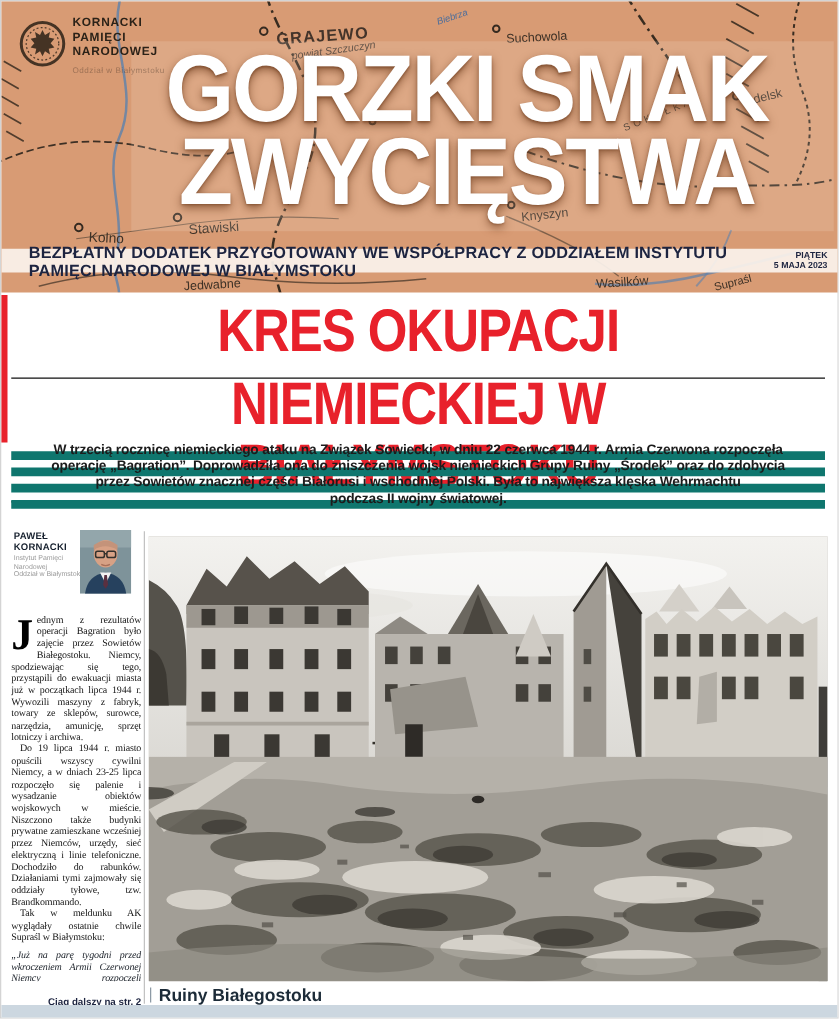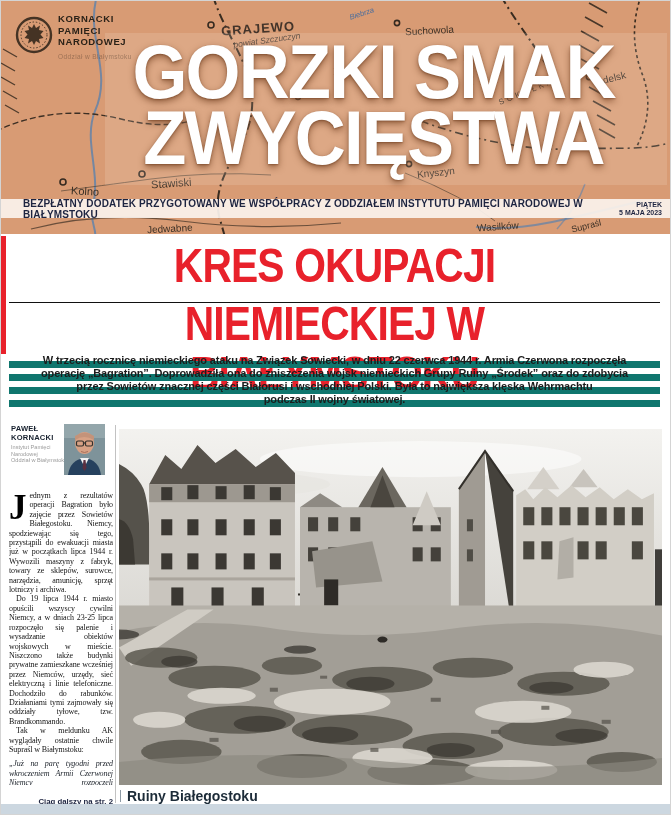--- a/index.html
+++ b/index.html
@@ -23,21 +23,21 @@
     font-size:76px;line-height:70px;letter-spacing:-2px;
     transform:scaleX(.93);transform-origin:50% 50%;
     text-shadow:0 3px 8px rgba(105,55,25,.65),0 1px 2px rgba(105,55,25,.5);
   }
   #title1{top:36px;}
   #title2{top:102px;}
   #strip{
     position:absolute;left:0;right:0;top:198px;height:19px;background:rgba(250,242,236,.93);
     display:flex;align-items:center;color:#1d2440;
   }
-  #strip-text{flex:1;padding-left:22px;font-weight:bold;font-size:10px;letter-spacing:.15px;}
+  #strip-text{flex:1;padding-left:22px;font-weight:bold;font-size:13px;letter-spacing:.15px;}
   #strip-date{padding-right:10px;text-align:right;font-weight:bold;font-size:7px;line-height:7.5px;}
   
   #redbar{position:absolute;left:0;top:235px;width:5px;height:118px;background:#e8212b;}
   .headline{
     position:absolute;left:8px;right:10px;text-align:center;color:#e8212b;font-weight:bold;
     border-bottom:1.5px solid #111;
   }
   .headline .inner{display:block;font-size:48px;line-height:50px;letter-spacing:-1px;transform:scaleX(.85);transform-origin:50% 50%;}
   #head1{top:240px;padding-bottom:11px;}
   #head2{top:298px;padding-bottom:2px;}

